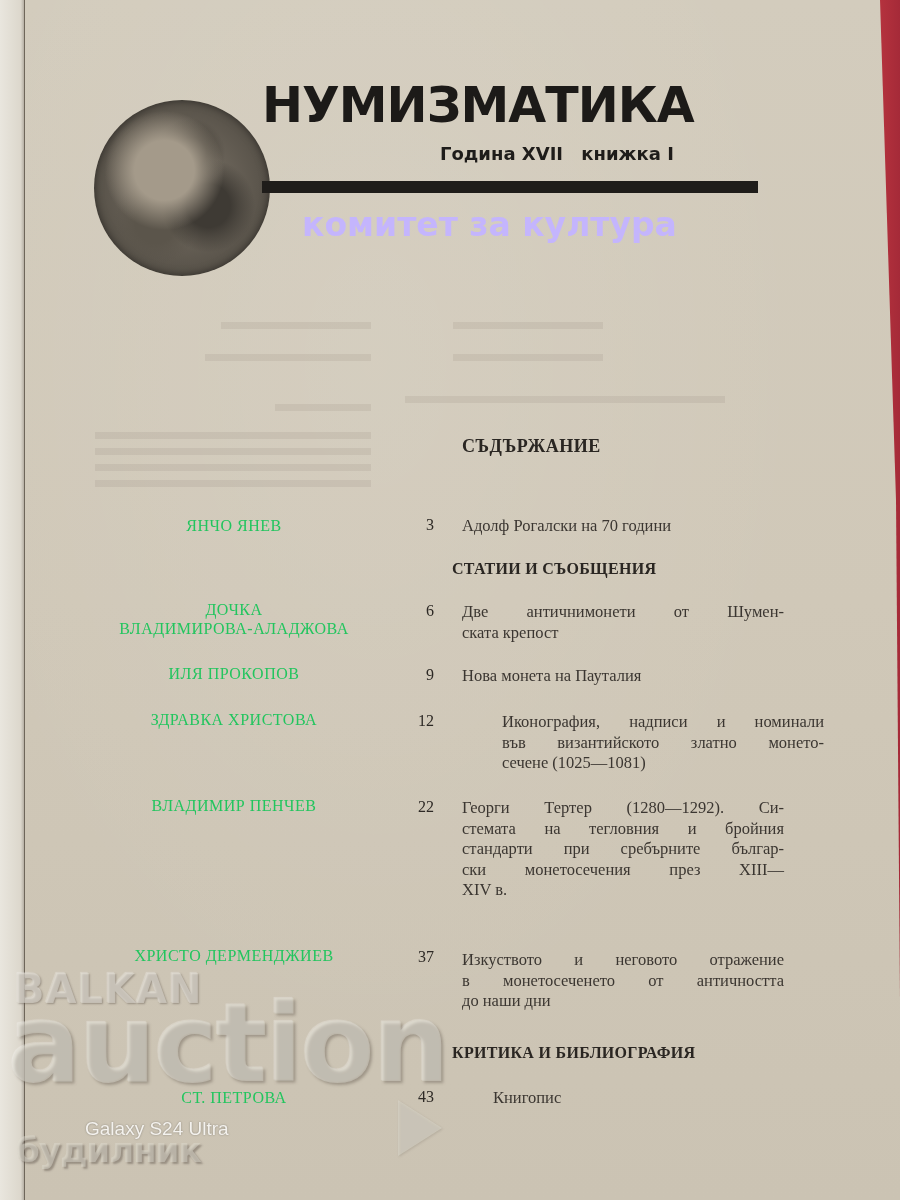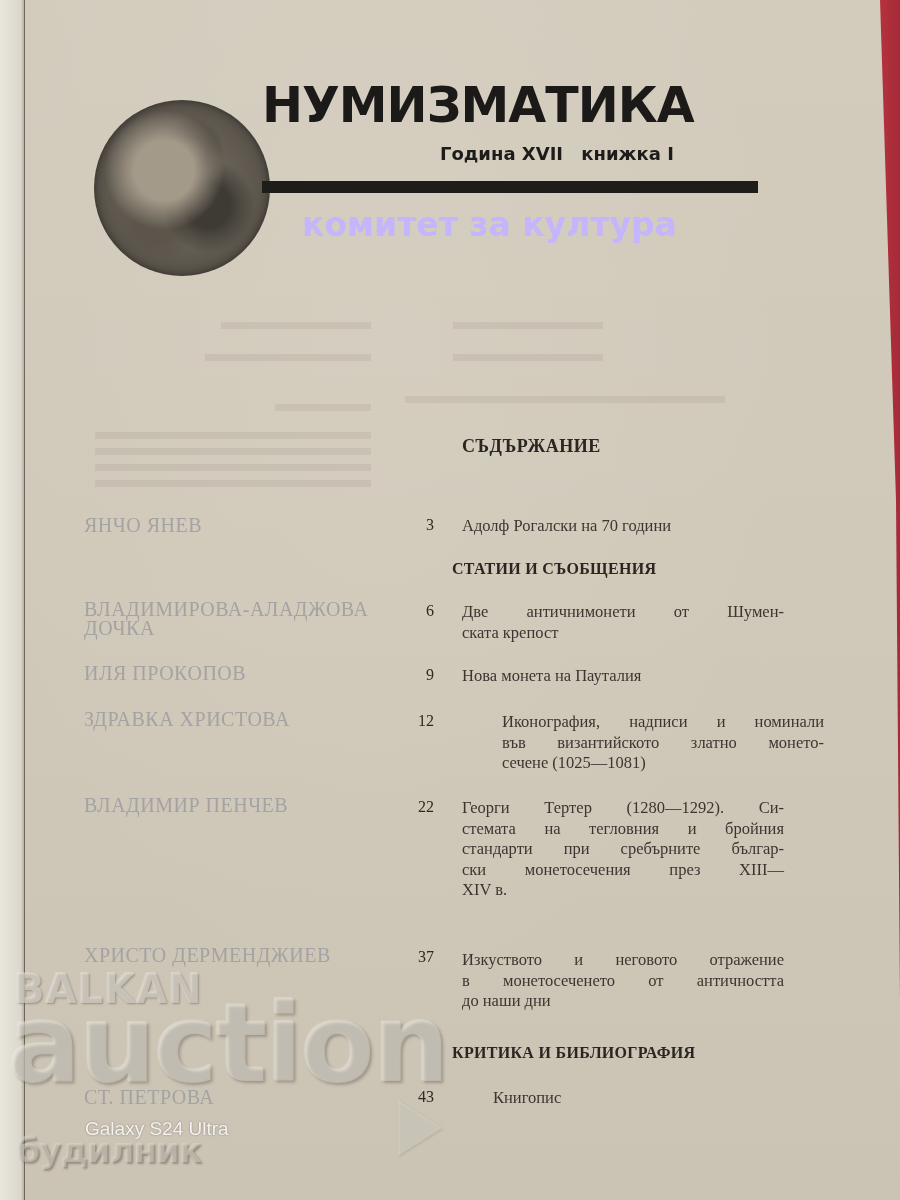--- a/index.html
+++ b/index.html
@@ -70,22 +70,22 @@
   
   .toc-heading {
     position: absolute; left: 462px; top: 436px;
     font-weight: bold; font-size: 18px; color: #2a2622; letter-spacing: 0.5px;
   }
   .section {
     position: absolute; left: 452px;
     font-weight: bold; font-size: 16px; color: #2a2622; letter-spacing: 0.3px; text-align: center;
   }
   .author {
-    position: absolute; right: 516px; width: 300px; text-align: left;
-    font-size: 20px; color: #a3a3a3; letter-spacing: 0.5px; line-height: 19px;
+    position: absolute; right: 516px; width: 300px; text-align: center;
+    font-size: 16px; color: #22c55e; letter-spacing: 0.5px; line-height: 19px;
   }
   .page-num {
     position: absolute; left: 410px; width: 24px; text-align: right;
     font-size: 16px; color: #2d2925;
   }
   .article {
     position: absolute; left: 462px; width: 322px;
     font-size: 16.5px; color: #3b3631; line-height: 20.5px;
     text-align: justify; text-align-last: left;
   }
@@ -156,22 +156,22 @@
 
 <div class="author" style="top:516px;">ЯНЧО ЯНЕВ</div>
 <div class="page-num" style="top:516px;">3</div>
 <div class="article" style="top:516px;">
   <span class="ln last">Адолф Рогалски на 70 години</span>
 </div>
 
 <div class="section" style="top:560px;">СТАТИИ И СЪОБЩЕНИЯ</div>
 
 <div class="author" style="top:600px;">
+  <div>ДОЧКА</div>
   <div>ВЛАДИМИРОВА-АЛАДЖОВА</div>
-  <div>ДОЧКА</div>
 </div>
 <div class="page-num" style="top:602px;">6</div>
 <div class="article" style="top:602px;">
   <span class="ln">Две античнимонети от Шумен-</span>
   <span class="ln last">ската крепост</span>
 </div>
 
 <div class="author" style="top:664px;">ИЛЯ ПРОКОПОВ</div>
 <div class="page-num" style="top:666px;">9</div>
 <div class="article" style="top:666px;">

